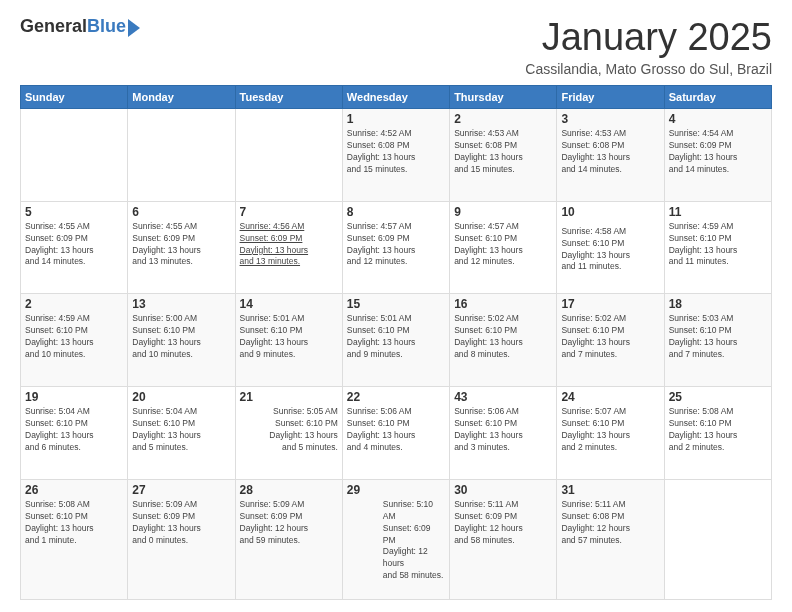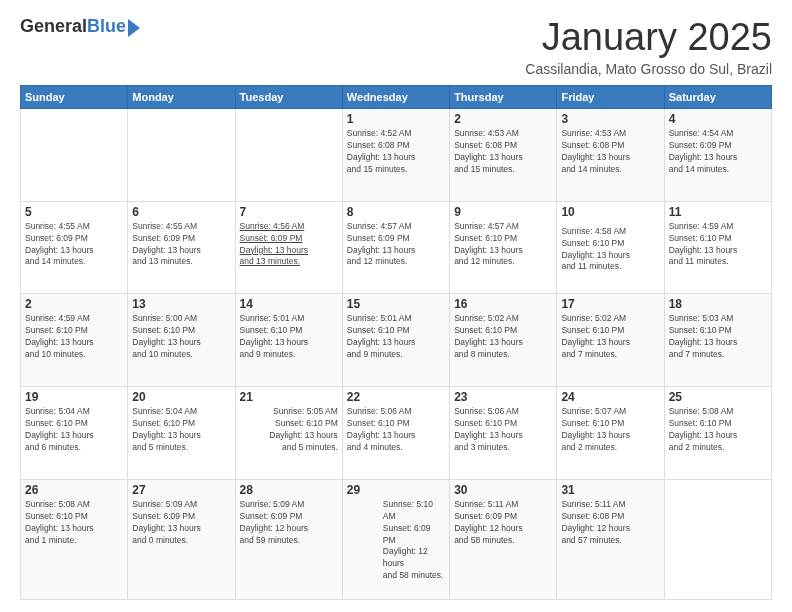--- a/index.html
+++ b/index.html
@@ -297,21 +297,21 @@
 and 5 minutes.</div>
           </td>
           <td>
             <span class="day-number">22</span>
             <div class="day-info" style="white-space: pre-line;">Sunrise: 5:06 AM
 Sunset: 6:10 PM
 Daylight: 13 hours
 and 4 minutes.</div>
           </td>
           <td>
-            <span class="day-number">23</span>
+            <span class="day-number">43</span>
             <div class="day-info" style="white-space: pre-line;">Sunrise: 5:06 AM
 Sunset: 6:10 PM
 Daylight: 13 hours
 and 3 minutes.</div>
           </td>
           <td>
             <span class="day-number">24</span>
             <div class="day-info" style="white-space: pre-line;">Sunrise: 5:07 AM
 Sunset: 6:10 PM
 Daylight: 13 hours

